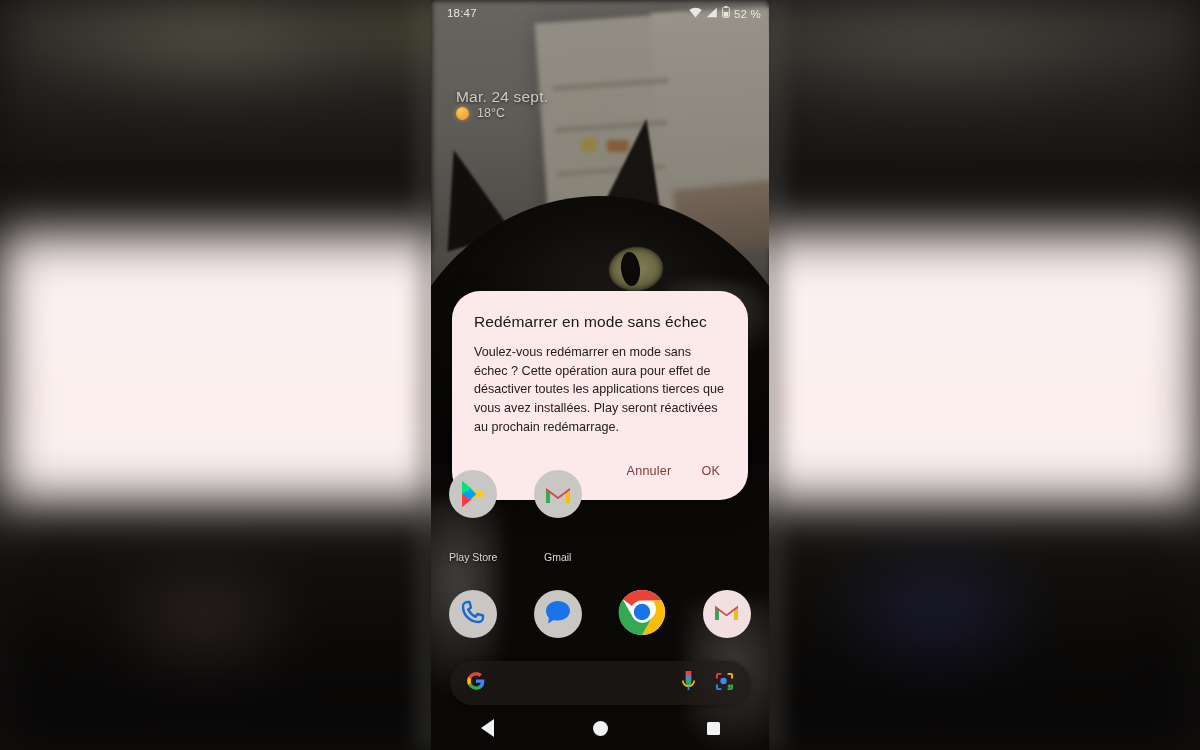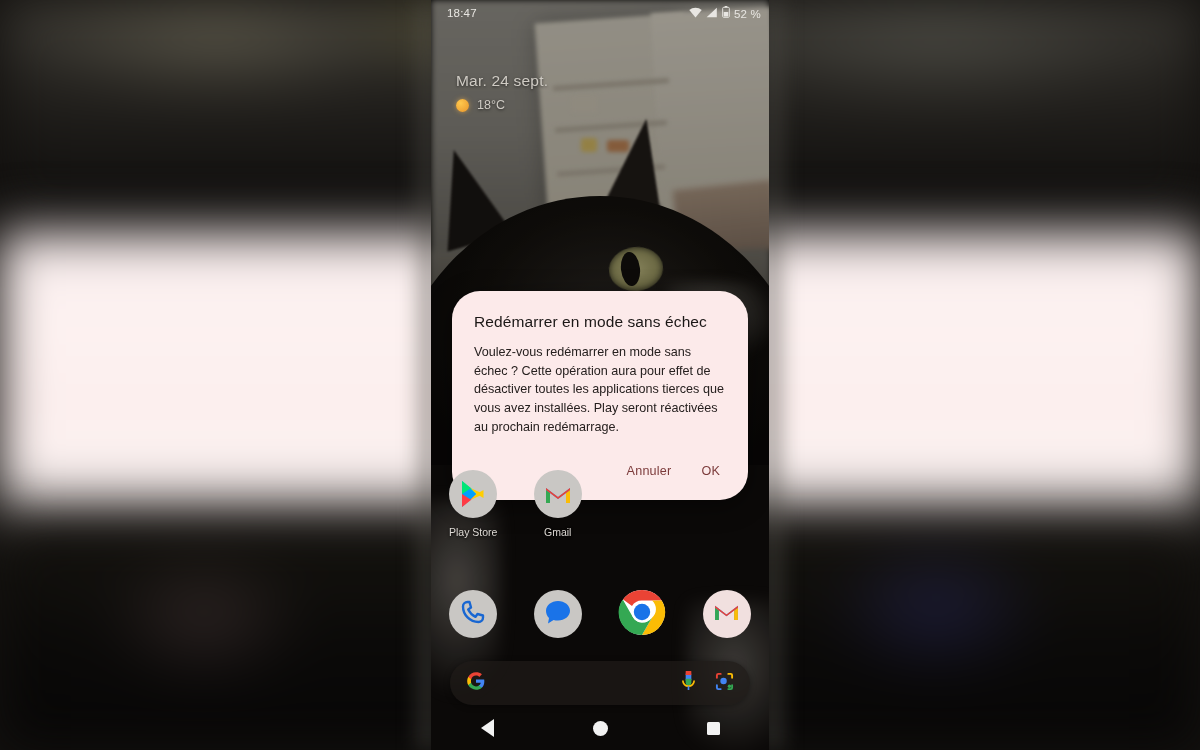--- a/index.html
+++ b/index.html
@@ -168,25 +168,25 @@
     position:absolute; left:4px; top:0; width:338px; height:26px;
     display:flex; align-items:center; justify-content:space-between;
     padding:0 12px; color:#e8e6e2; font-size:11.5px; letter-spacing:.2px;
   }
   #statusbar .right{ display:flex; align-items:flex-end; gap:4px; }
   .sb-icon{ display:block; }
   .sb-batt-txt{ font-size:11.5px; }
 
   
   #widget{
-    position:absolute; left:25px; top:72px; width:180px;
+    position:absolute; left:25px; top:88px; width:180px;
     color:#cfcbc4;
   }
   #widget .date{ font-size:15.5px; letter-spacing:.2px; text-shadow:0 1px 3px rgba(0,0,0,.6);}
-  #widget .weather{ display:flex; align-items:center; gap:8px; margin-top:8px; }
+  #widget .weather{ display:flex; align-items:center; gap:8px; margin-top:0; }
   .sun{
     width:13px; height:13px; border-radius:50%;
     background:radial-gradient(circle at 35% 32%, #ffc84d, #e8942a);
     box-shadow:0 0 5px rgba(255,190,80,.55);
   }
   #widget .temp{ font-size:12.5px; text-shadow:0 1px 3px rgba(0,0,0,.6); }
 
   
   #dialog{
     position:absolute; left:21px; top:291px; width:296px;
@@ -216,20 +216,21 @@
   
   #appgrid{
     position:absolute; left:0; top:470px; width:338px;
     display:grid; grid-template-columns:repeat(4,1fr);
   }
   .app{ display:flex; flex-direction:column; align-items:center; gap:8px; }
   .app .label{
     font-size:10.5px; color:#ddd9d4;
     text-shadow:0 1px 3px rgba(0,0,0,.85);
     white-space:nowrap;
+    margin-top:25px;
   }
   .icon-circle{
     width:48px; height:48px; border-radius:50%;
     background:#c9c7c4;
     display:flex; align-items:center; justify-content:center;
     position:relative; overflow:hidden;
   }
 
   
   .folder{

